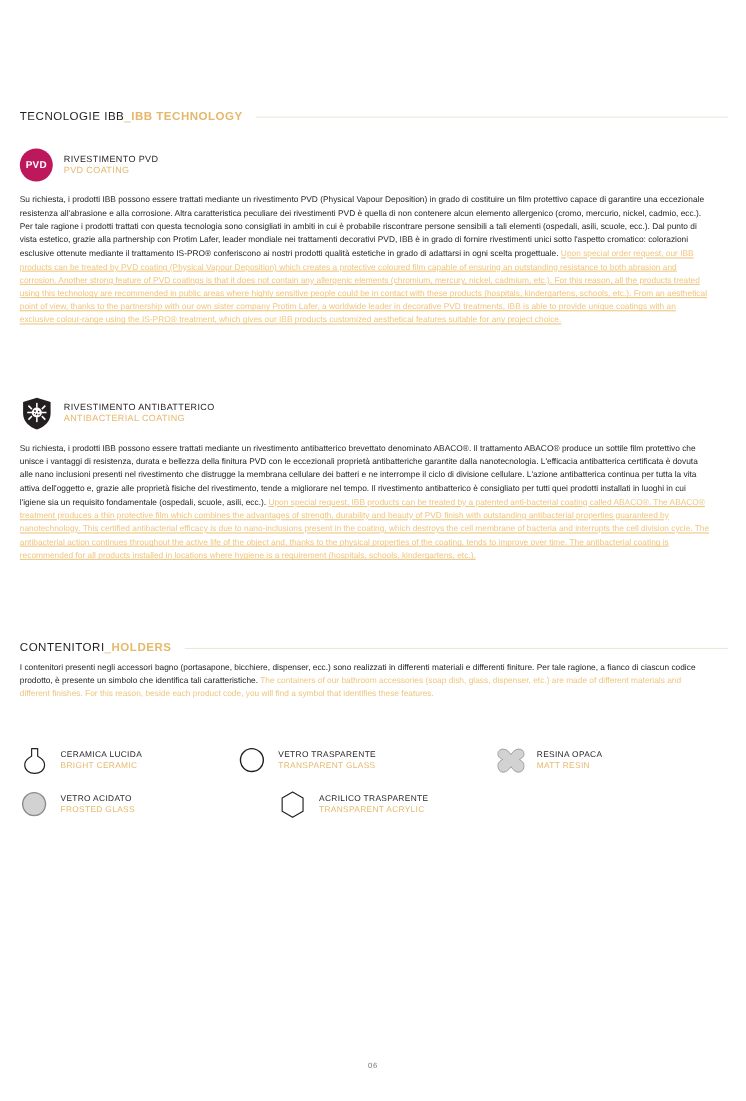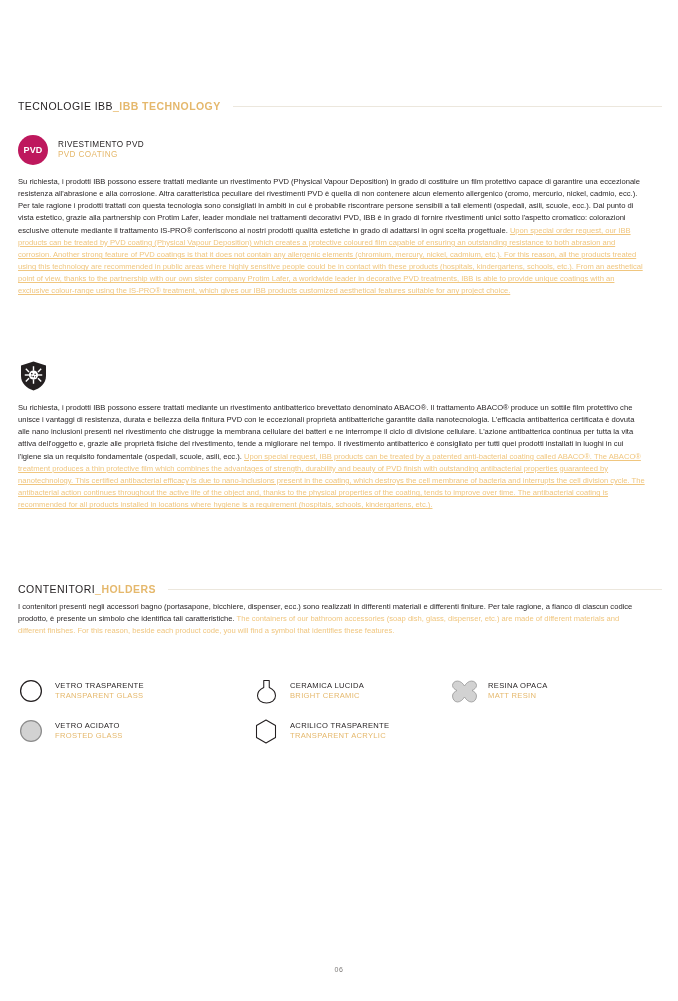--- a/index.html
+++ b/index.html
@@ -213,20 +213,24 @@
           </g>
           <g fill="#231f20">
             <circle cx="23.6" cy="25.2" r="1.7"></circle>
             <circle cx="30.3" cy="26.4" r="1.5"></circle>
             <circle cx="26.4" cy="31.2" r="1.6"></circle>
             <circle cx="31" cy="31.6" r="1.2"></circle>
             <circle cx="22.6" cy="30.2" r="1.1"></circle>
           </g>
         </svg>
       </div>
+      <div class="tech-labels">
+        <div class="lbl-it">RIVESTIMENTO ANTIBATTERICO</div>
+        <div class="lbl-en">ANTIBACTERIAL COATING</div>
+      </div>
     </div>
   </div>
 
   <div class="body-text" style="top:402px;">
     <span>Su richiesta, i prodotti IBB possono essere trattati mediante un rivestimento antibatterico brevettato denominato ABACO®. Il trattamento ABACO® produce un sottile film protettivo che unisce i vantaggi di resistenza, durata e bellezza della finitura PVD con le eccezionali proprietà antibatteriche garantite dalla nanotecnologia. L'efficacia antibatterica certificata è dovuta alle nano inclusioni presenti nel rivestimento che distrugge la membrana cellulare dei batteri e ne interrompe il ciclo di divisione cellulare. L'azione antibatterica continua per tutta la vita attiva dell'oggetto e, grazie alle proprietà fisiche del rivestimento, tende a migliorare nel tempo. Il rivestimento antibatterico è consigliato per tutti quei prodotti  installati in luoghi in cui l'igiene sia un requisito fondamentale (ospedali, scuole, asili, ecc.). </span><span class="en">Upon special request, IBB products can be treated by a patented anti-bacterial coating called ABACO®. The ABACO® treatment produces a thin protective film which combines the advantages of strength, durability and beauty of PVD finish with outstanding antibacterial properties guaranteed by nanotechnology. This certified antibacterial efficacy is due to nano-inclusions present in the coating, which destroys the cell membrane of bacteria and interrupts the cell division cycle. The antibacterial action continues throughout the active life of the object and, thanks to the physical properties of the coating, tends to improve over time. The antibacterial coating is recommended for all products installed in locations where hygiene is a requirement (hospitals, schools, kindergartens, etc.).</span>
   </div>
 
   <div class="section-head" style="top:583px;">
     <div class="titles">
       <span class="sh-it">CONTENITORI</span>
@@ -237,44 +241,44 @@
   </div>
 
   <div class="intro-text" style="top:601px;">
     <span>I contenitori presenti negli accessori bagno (portasapone, bicchiere, dispenser, ecc.) sono realizzati in differenti materiali e differenti finiture. Per tale ragione, a fianco di ciascun codice prodotto, è presente un simbolo che identifica tali caratteristiche. </span><span class="en">The containers of our bathroom accessories (soap dish, glass, dispenser, etc.) are made of different materials and different finishes. For this reason, beside each product code, you will find a symbol that identifies these features.</span>
   </div>
 
   <div class="legend">
 
     <div class="legend-row">
 
+      <div class="legend-item col2">
+        <div class="swatch">
+          <svg width="21" height="25" viewBox="0 0 42 50" xmlns="http://www.w3.org/2000/svg">
+            <path d="M15.5 3 L26.5 3 L26.5 17 C34 20.5 39 26 39 33.5 C39 42.5 30.5 48 21 48 C11.5 48 3 42.5 3 33.5 C3 26 8 20.5 15.5 17 Z" fill="none" stroke="#231f20" stroke-width="2.1" stroke-linejoin="round"></path>
+          </svg>
+        </div>
+        <div class="lg-labels">
+          <div class="lg-it">CERAMICA LUCIDA</div>
+          <div class="lg-en">BRIGHT CERAMIC</div>
+        </div>
+      </div>
+
       <div class="legend-item col1">
         <div class="swatch">
           <svg width="24" height="24" viewBox="0 0 24 24" xmlns="http://www.w3.org/2000/svg">
             <circle cx="12" cy="12" r="10.4" fill="none" stroke="#231f20" stroke-width="1.25"></circle>
           </svg>
         </div>
         <div class="lg-labels">
           <div class="lg-it">VETRO TRASPARENTE</div>
           <div class="lg-en">TRANSPARENT GLASS</div>
         </div>
       </div>
 
-      <div class="legend-item col2">
-        <div class="swatch">
-          <svg width="21" height="25" viewBox="0 0 42 50" xmlns="http://www.w3.org/2000/svg">
-            <path d="M15.5 3 L26.5 3 L26.5 17 C34 20.5 39 26 39 33.5 C39 42.5 30.5 48 21 48 C11.5 48 3 42.5 3 33.5 C3 26 8 20.5 15.5 17 Z" fill="none" stroke="#231f20" stroke-width="2.1" stroke-linejoin="round"></path>
-          </svg>
-        </div>
-        <div class="lg-labels">
-          <div class="lg-it">CERAMICA LUCIDA</div>
-          <div class="lg-en">BRIGHT CERAMIC</div>
-        </div>
-      </div>
-
       <div class="legend-item col3">
         <div class="swatch">
           <svg width="25" height="23" viewBox="0 0 50 46" xmlns="http://www.w3.org/2000/svg">
             <path d="M11 2 C4 2 1 7 1 11 C1 16 6 19 10 21 C6 23 1 26 1 32 C1 38 5 44 11 44 C17 44 22 39 25 34 C28 39 33 44 39 44 C45 44 49 38 49 32 C49 26 44 23 40 21 C44 19 49 16 49 11 C49 7 46 2 39 2 C33 2 28 7 25 12 C22 7 17 2 11 2 Z" fill="#d2d2d2" stroke="#8c8c8c" stroke-width="1.4" stroke-linejoin="round"></path>
           </svg>
         </div>
         <div class="lg-labels">
           <div class="lg-it">RESINA OPACA</div>
           <div class="lg-en">MATT RESIN</div>
         </div>

